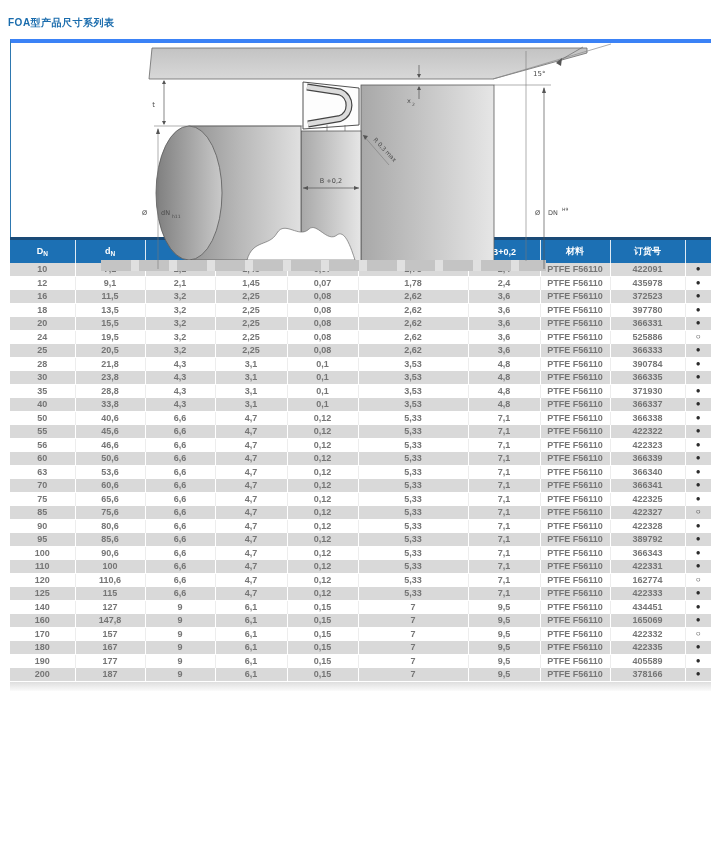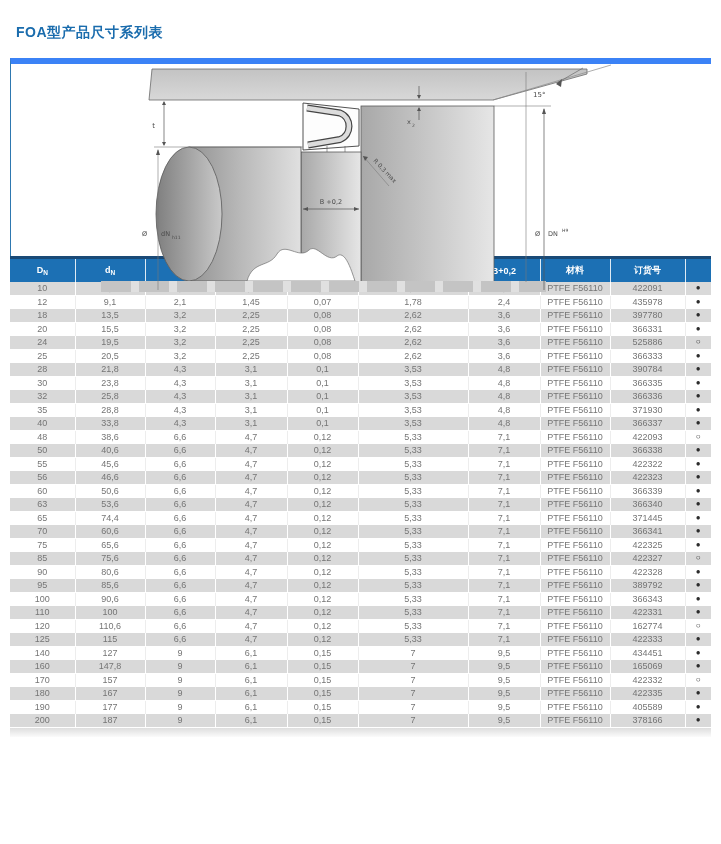--- a/index.html
+++ b/index.html
@@ -1,37 +1,37 @@
 <!DOCTYPE html>
 <html><head>
 <meta charset="utf-8">
 <style>
   html,body{margin:0;padding:0;background:#ffffff;}
   body{width:721px;height:844px;overflow:hidden;
        font-family:"Liberation Sans","DejaVu Sans",sans-serif;}
-  .title{font-size:14px;font-weight:bold;color:#1a6cad;margin:16px;
+  .title{font-size:10px;font-weight:bold;color:#1a6cad;margin:8px;
          padding:8px 0 0 0;letter-spacing:.5px;}
   .panel{box-sizing:border-box;margin:9px 0 0 10px;width:701px;height:198px;
-         border-top:6px solid #3b82f6;border-left:1px solid #2e78b0;
+         border-top:4px solid #3b82f6;border-left:1px solid #2e78b0;
          position:relative;background:#fff;}
   .panel svg{position:absolute;left:0;top:0;}
   table.sizes{width:701px;margin-left:10px;border-collapse:collapse;
               table-layout:fixed;}
   thead th{background:#1c70b4;color:#fff;font-size:9px;font-weight:bold;
            height:23px;padding:0;vertical-align:middle;text-align:center;
            border-top:3px solid #1a4a77;
            border-right:1px solid rgba(255,255,255,.85);}
   thead th:last-child{border-right:none;}
   thead th sub{font-size:6.5px;vertical-align:-2px;}
   thead th .suf{font-size:12px;margin-left:2px;}
   thead th .hline{line-height:10px;font-size:14px;}
   tbody td{height:12.5px;line-height:12.5px;font-size:9px;color:#757575;
            text-align:center;padding:0;white-space:nowrap;overflow:hidden;
            border-right:1px solid #ededed;}
-  tbody tr{border-bottom:1px solid #ffffff;}
+  tbody tr{border-bottom:1px solid #ffffff;font-weight:bold;}
   tbody tr:nth-child(odd){background:#d9d9d9;}
   tbody tr:nth-child(odd) td{border-right-color:#ffffff;}
   tbody tr:nth-child(even){background:#ffffff;}
   tbody td:last-child{border-right:none;}
   td.dot{font-size:8px;color:#2c2c2c;}
   table.sizes{border-bottom:1px solid #b9b9b9;}
   .footer-fade{margin-left:10px;width:701px;height:9px;
                background:linear-gradient(#dedede,#fbfbfb);}
   .dim-label{font-family:"DejaVu Sans",sans-serif;fill:#4a4a4a;}
 </style>
@@ -175,20 +175,32 @@
         <td>2,1</td>
         <td>1,45</td>
         <td>0,07</td>
         <td>1,78</td>
         <td>2,4</td>
         <td>PTFE F56110</td>
         <td>435978</td>
         <td class="dot">●</td>
       </tr>
       <tr>
+        <td>16</td>
+        <td>11,5</td>
+        <td>3,2</td>
+        <td>2,25</td>
+        <td>0,08</td>
+        <td>2,62</td>
+        <td>3,6</td>
+        <td>PTFE F56110</td>
+        <td>372523</td>
+        <td class="dot">●</td>
+      </tr>
+      <tr>
         <td>18</td>
         <td>13,5</td>
         <td>3,2</td>
         <td>2,25</td>
         <td>0,08</td>
         <td>2,62</td>
         <td>3,6</td>
         <td>PTFE F56110</td>
         <td>397780</td>
         <td class="dot">●</td>
@@ -247,32 +259,20 @@
         <td>4,3</td>
         <td>3,1</td>
         <td>0,1</td>
         <td>3,53</td>
         <td>4,8</td>
         <td>PTFE F56110</td>
         <td>366335</td>
         <td class="dot">●</td>
       </tr>
       <tr>
-        <td>32</td>
-        <td>25,8</td>
-        <td>4,3</td>
-        <td>3,1</td>
-        <td>0,1</td>
-        <td>3,53</td>
-        <td>4,8</td>
-        <td>PTFE F56110</td>
-        <td>366336</td>
-        <td class="dot">●</td>
-      </tr>
-      <tr>
         <td>35</td>
         <td>28,8</td>
         <td>4,3</td>
         <td>3,1</td>
         <td>0,1</td>
         <td>3,53</td>
         <td>4,8</td>
         <td>PTFE F56110</td>
         <td>371930</td>
         <td class="dot">●</td>
@@ -283,32 +283,20 @@
         <td>4,3</td>
         <td>3,1</td>
         <td>0,1</td>
         <td>3,53</td>
         <td>4,8</td>
         <td>PTFE F56110</td>
         <td>366337</td>
         <td class="dot">●</td>
       </tr>
       <tr>
-        <td>48</td>
-        <td>38,6</td>
-        <td>6,6</td>
-        <td>4,7</td>
-        <td>0,12</td>
-        <td>5,33</td>
-        <td>7,1</td>
-        <td>PTFE F56110</td>
-        <td>422093</td>
-        <td class="dot">○</td>
-      </tr>
-      <tr>
         <td>50</td>
         <td>40,6</td>
         <td>6,6</td>
         <td>4,7</td>
         <td>0,12</td>
         <td>5,33</td>
         <td>7,1</td>
         <td>PTFE F56110</td>
         <td>366338</td>
         <td class="dot">●</td>
@@ -352,32 +340,20 @@
       <tr>
         <td>63</td>
         <td>53,6</td>
         <td>6,6</td>
         <td>4,7</td>
         <td>0,12</td>
         <td>5,33</td>
         <td>7,1</td>
         <td>PTFE F56110</td>
         <td>366340</td>
-        <td class="dot">●</td>
-      </tr>
-      <tr>
-        <td>65</td>
-        <td>74,4</td>
-        <td>6,6</td>
-        <td>4,7</td>
-        <td>0,12</td>
-        <td>5,33</td>
-        <td>7,1</td>
-        <td>PTFE F56110</td>
-        <td>371445</td>
         <td class="dot">●</td>
       </tr>
       <tr>
         <td>70</td>
         <td>60,6</td>
         <td>6,6</td>
         <td>4,7</td>
         <td>0,12</td>
         <td>5,33</td>
         <td>7,1</td>

